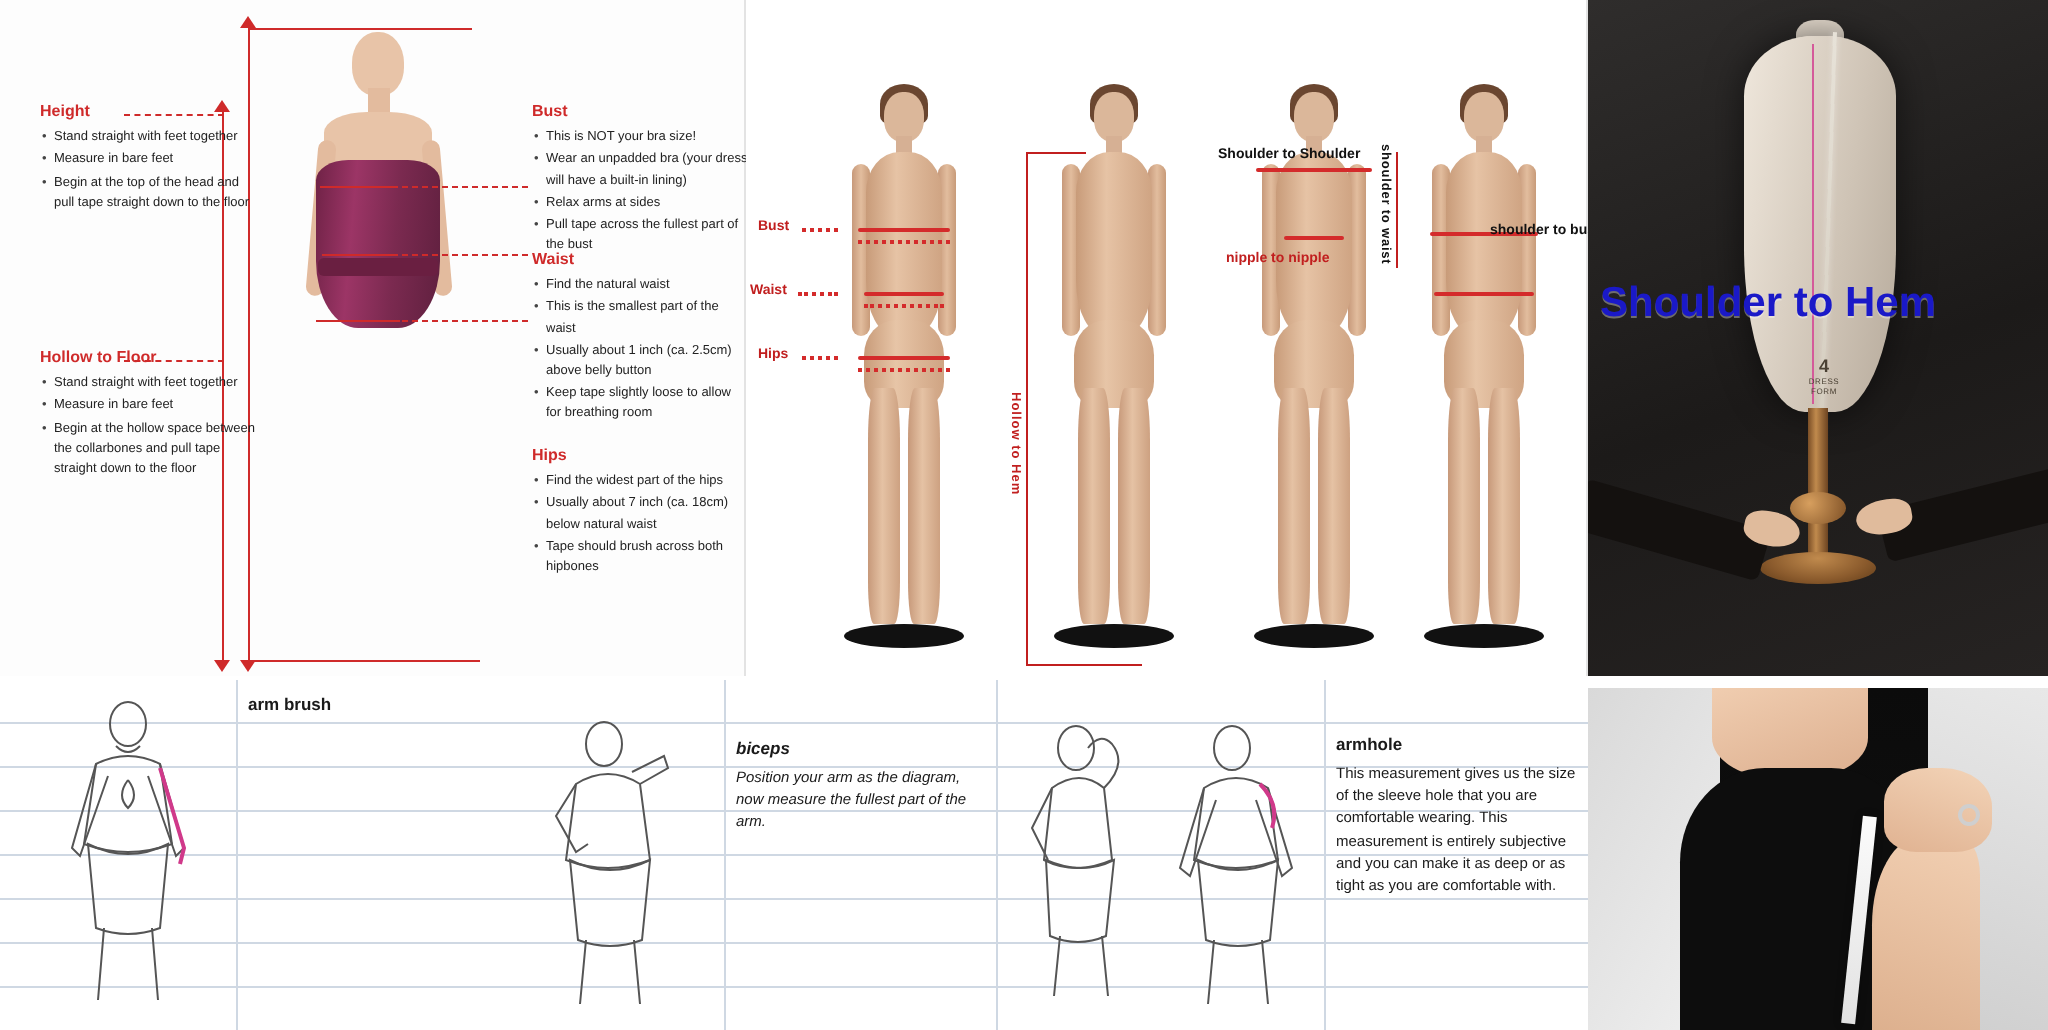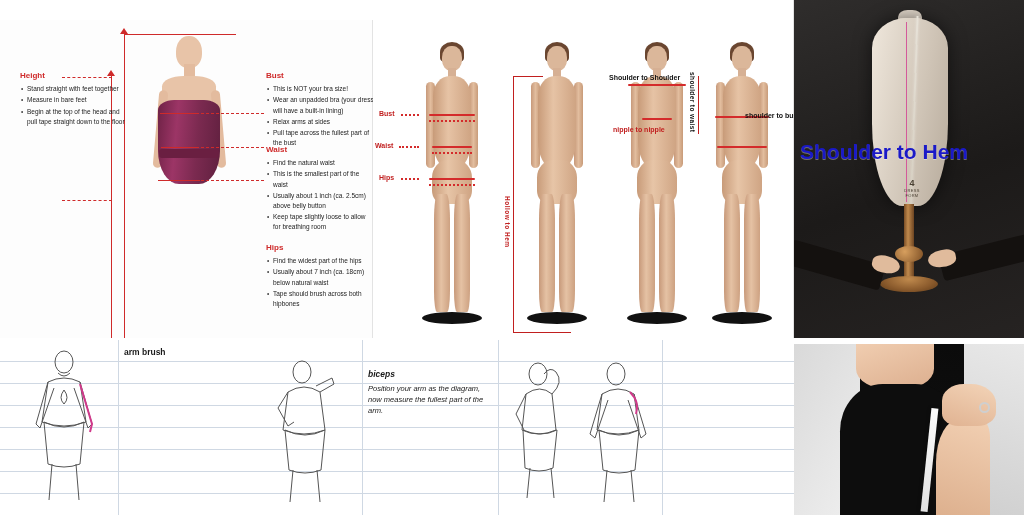--- a/index.html
+++ b/index.html
@@ -18,21 +18,20 @@
     background: #ffffff;
   }
 
   
   .panel-dress {
     position: absolute;
     left: 0; top: 0;
     width: 372px; height: 338px;
     background: #fdfdfd;
     border-right: 1px solid #e3e3e3;
-    margin-top: 20px;
   }
   .dress-figure {
     position: absolute;
     left: 128px; top: 8px;
     width: 122px; height: 322px;
   }
   
   .gown-skirt {
     position: absolute;
     left: -2px; top: 148px;
@@ -534,20 +533,28 @@
 
     <div class="callout" style="left:20px; top:50px;">
       <h4>Height</h4>
       <ul>
         <li>Stand straight with feet together</li>
         <li>Measure in bare feet</li>
         <li>Begin at the top of the head and pull tape straight down to the floor</li>
       </ul>
     </div>
 
+    <div class="callout" style="left:20px; top:173px;">
+      <h4>Hollow to Floor</h4>
+      <ul>
+        <li>Stand straight with feet together</li>
+        <li>Measure in bare feet</li>
+        <li>Begin at the hollow space between the collarbones and pull tape straight down to the floor</li>
+      </ul>
+    </div>
 
     <div class="callout" style="left:266px; top:50px;">
       <h4>Bust</h4>
       <ul>
         <li>This is NOT your bra size!</li>
         <li>Wear an unpadded bra (your dress will have a built-in lining)</li>
         <li>Relax arms at sides</li>
         <li>Pull tape across the fullest part of the bust</li>
       </ul>
     </div>
@@ -732,20 +739,24 @@
         <path d="M24 38 l-12 40 l5 4 l13 -38"></path>
         <path d="M56 38 l12 40 l-5 4 l-13 -38"></path>
         <path d="M21 74 q20 10 40 0 l-4 40 q-16 6 -32 0 z"></path>
         <path d="M29 114 l-3 32 M53 114 l3 32"></path>
       </g>
       <g stroke="#d0398a" stroke-width="2" fill="none">
         <path d="M52 36 q10 10 6 22"></path>
       </g>
     </svg>
 
+    <div class="note" style="left:668px; top:28px; width:120px;">
+      <b>armhole</b>
+      <span>This measurement gives us the size of the sleeve hole that you are comfortable wearing. This measurement is entirely subjective and you can make it as deep or as tight as you are comfortable with.</span>
+    </div>
   </div>
 
   <div class="panel-photo">
     <div class="ph-bg-left"></div>
     <div class="ph-bg-right"></div>
     <div class="ph-neck"></div>
     <div class="ph-dress"></div>
     <div class="ph-arm"></div>
     <div class="ph-tape"></div>
     <div class="ph-hand"></div>

